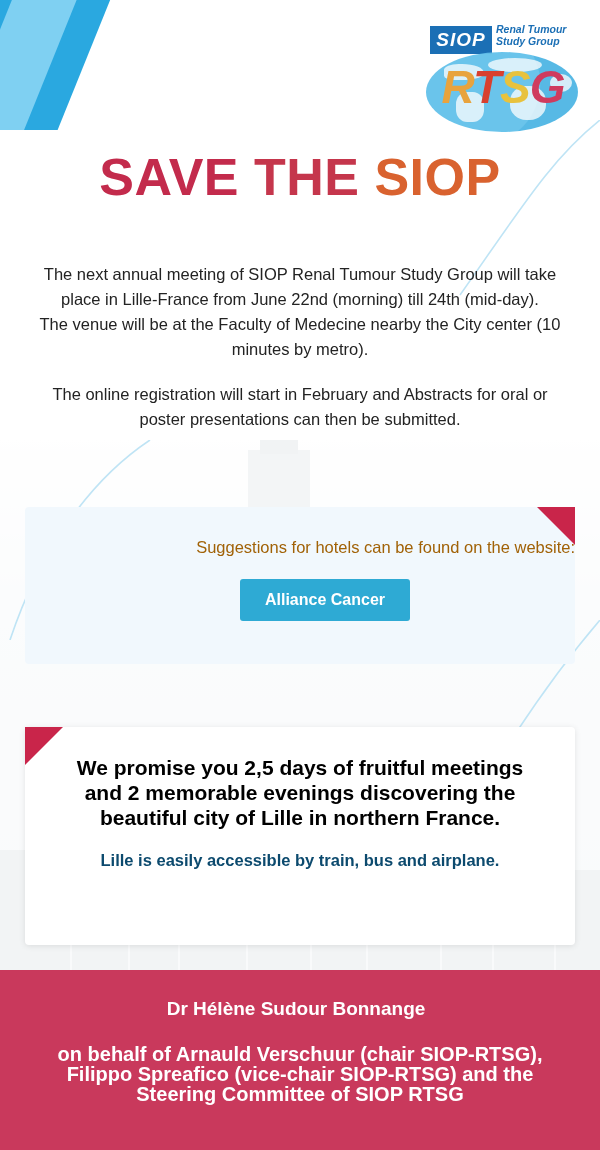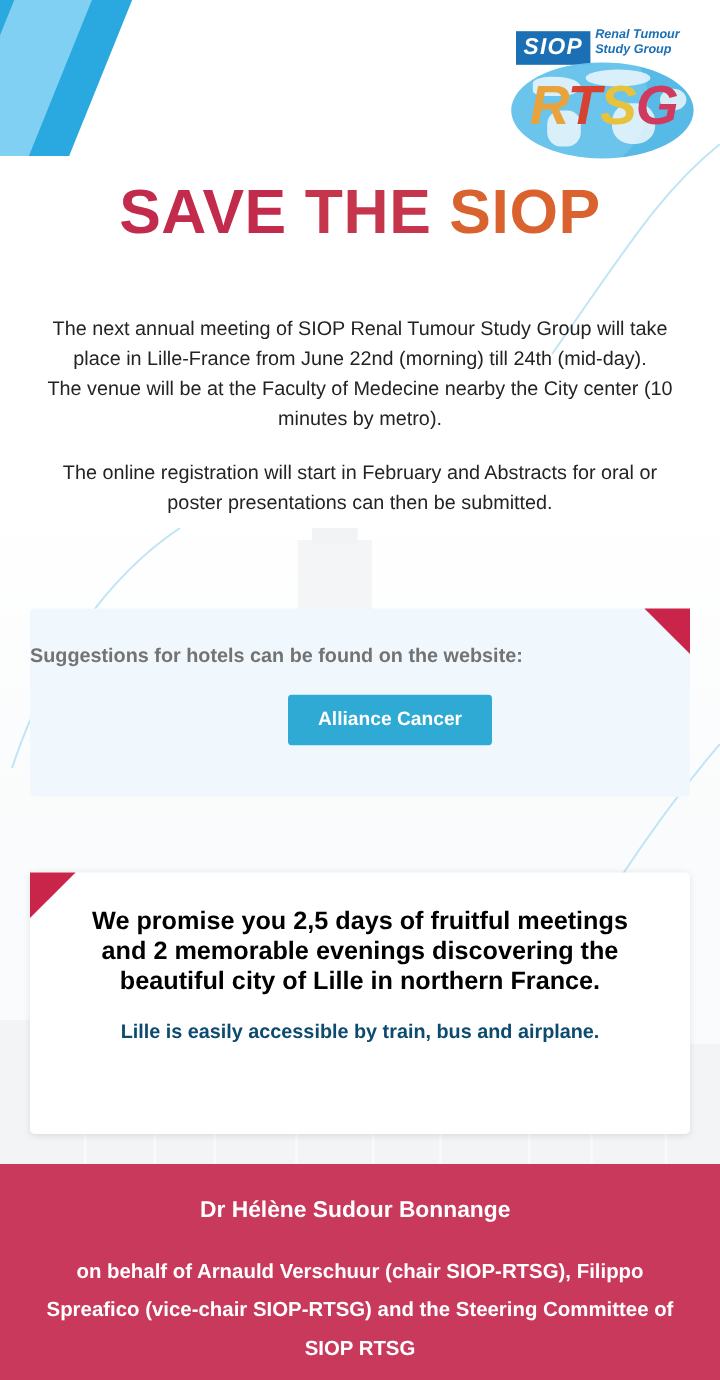--- a/index.html
+++ b/index.html
@@ -213,24 +213,24 @@
     top: 507px;
     width: 550px;
     height: 157px;
     background: #f1f8fd;
   }
   .hotel-card .title {
     position: absolute;
     top: 31px;
     left: 0;
     width: 550px;
-    text-align: left;
+    text-align: right;
     font-size: 16.5px;
-    font-weight: bold;
-    color: #737373;
+    font-weight: normal;
+    color: #a16207;
   }
   .btn-link {
     position: absolute;
     left: 215px;
     top: 72px;
     width: 170px;
     height: 42px;
     background: #2eaad4;
     color: #ffffff;
     border: none;
@@ -316,22 +316,22 @@
     left: 0;
     width: 592px;
     font-size: 19px;
     font-weight: bold;
   }
   .footer .behalf {
     position: absolute;
     top: 74px;
     left: 30px;
     width: 540px;
-    font-size: 17px;
-    line-height: 32px;
+    font-size: 20px;
+    line-height: 20px;
     font-weight: bold;
   }
 </style>
 </head>
 <body>
 
 <div class="corner-wedge">
   <div class="w1"></div>
   <div class="w2"></div>
 </div>

